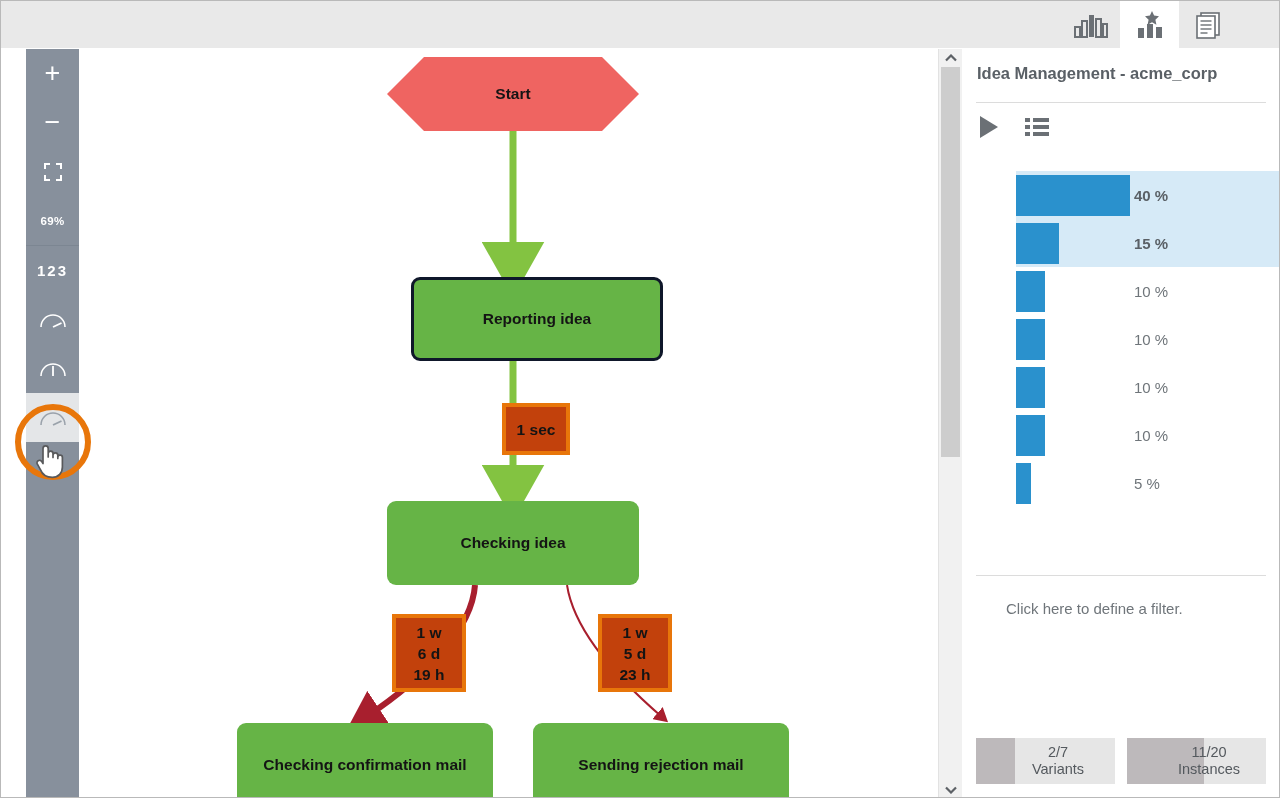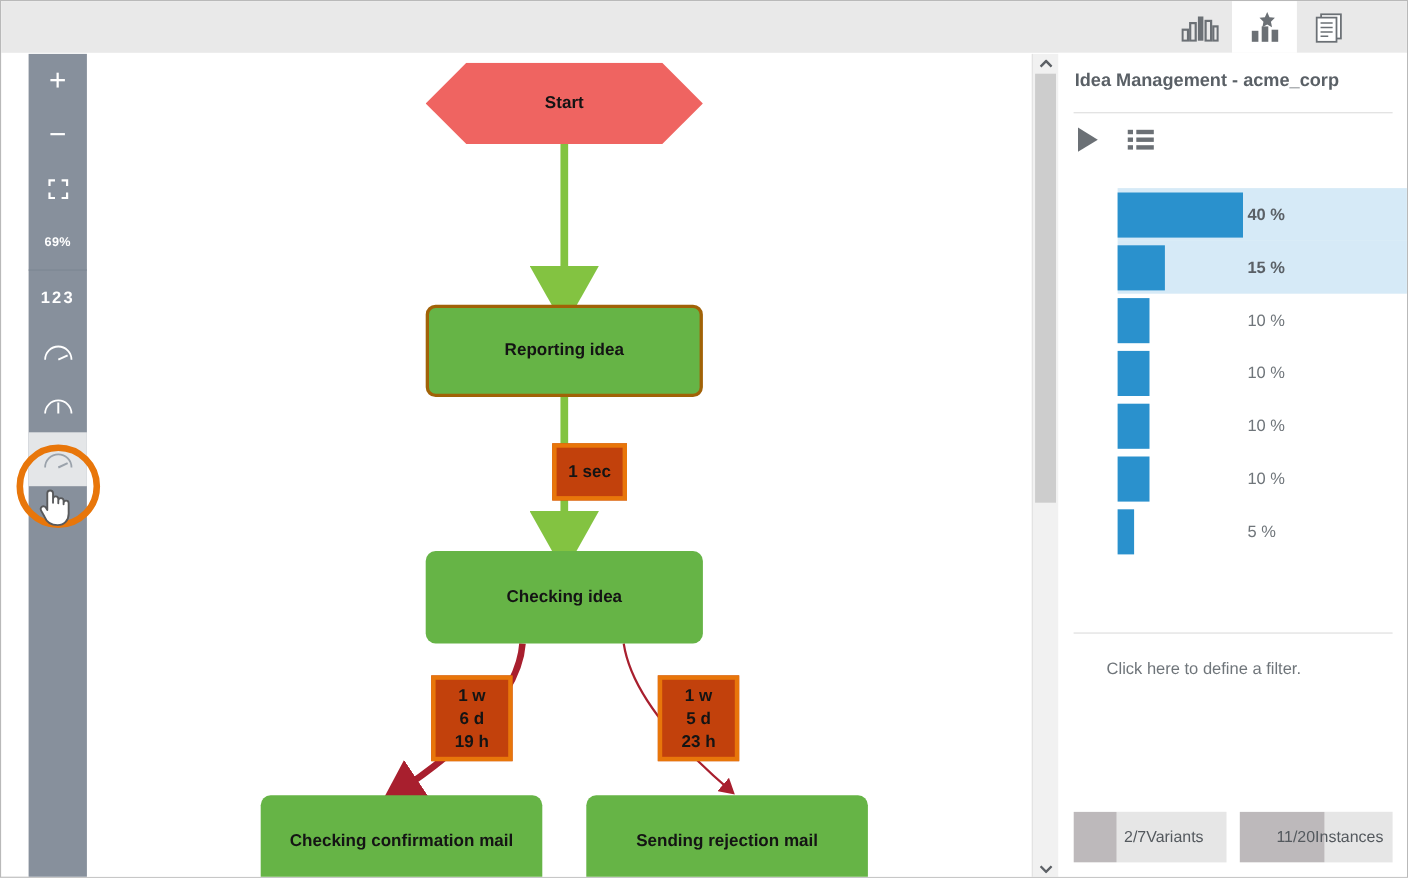--- a/index.html
+++ b/index.html
@@ -223,20 +223,21 @@
     position: absolute;
     left: 0; top: 0;
     height: 46px;
     background: #bdb9bb;
   }
   .stat .txt {
     position: relative;
     width: 164px;
     height: 46px;
     display: flex;
+    flex-direction: column;
     align-items: center;
     justify-content: center;
     color: #54595e;
     font-size: 14.5px;
     line-height: 17px;
   }
 
   
   .node {
     position: absolute;
@@ -244,21 +245,21 @@
     border-radius: 9px;
     display: flex;
     align-items: center;
     justify-content: center;
     color: #141414;
     font-size: 15.5px;
     font-weight: bold;
     box-sizing: border-box;
     cursor: pointer;
   }
-  .node.hl { border: 3px solid #a16207; }
+  .node.hl { border: 3px solid #0f172a; margin-left: 24px; }
 
   .hexwrap {
     position: absolute;
     cursor: pointer;
   }
   .hexlabel {
     position: absolute;
     left: 0; top: 0;
     width: 100%; height: 100%;
     display: flex;

